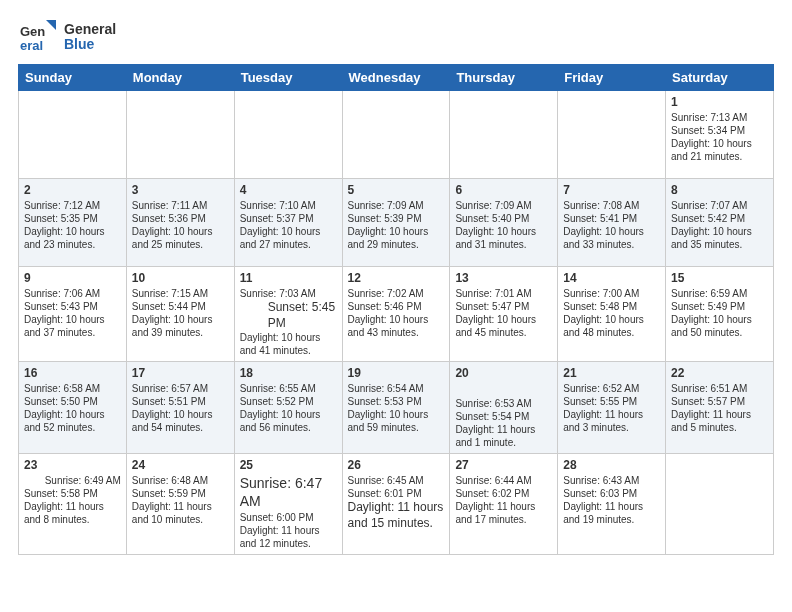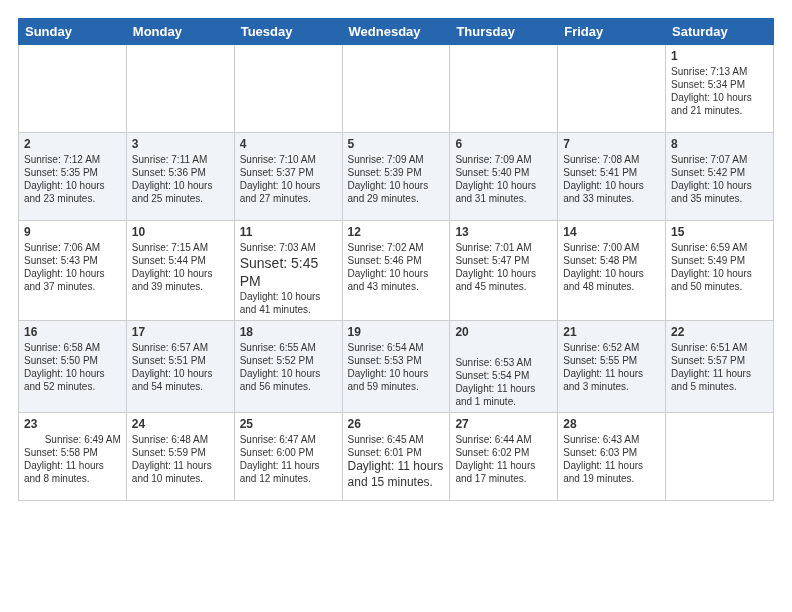--- a/index.html
+++ b/index.html
@@ -72,20 +72,39 @@
       background: #f0f4f8;
     }
     .row-white td {
       background: #fff;
     }
   </style>
 </head>
 <body>
 
 <div class="page">
+  <div class="header">
+    <div class="logo">
+  <div style="display:flex;align-items:center;margin-right:4px;">
+    <svg width="38" height="38" viewBox="0 0 38 38">
+      <text x="2" y="18" font-size="13" font-weight="bold" fill="#333" font-family="Arial">Gen</text>
+      <text x="2" y="32" font-size="13" font-weight="bold" fill="#2566af" font-family="Arial">eral</text>
+      <polygon points="28,2 38,2 38,12" fill="#2566af"></polygon>
+    </svg>
+  </div>
+  <div style="display:flex;flex-direction:column;justify-content:center;">
+    <span style="font-size:14px;font-weight:bold;color:#333;line-height:1.1;">General</span>
+    <span style="font-size:14px;font-weight:bold;color:#2566af;line-height:1.1;">Blue</span>
+  </div>
+</div>
+    <div class="title-block">
+      <div class="cal-title"></div>
+      <div class="cal-subtitle"></div>
+    </div>
+  </div>
 
   <table class="calendar">
     <thead>
       <tr>
       <th>Sunday</th>
           <th>Monday</th>
           <th>Tuesday</th>
           <th>Wednesday</th>
           <th>Thursday</th>
           <th>Friday</th>
@@ -160,21 +179,21 @@
           </td>
           <td>
             <span class="day-num">10</span>
             <div style="font-size: 10px; line-height: 1.3; color: rgb(51, 51, 51);">Sunrise: 7:15 AM</div>
             <div style="font-size: 10px; line-height: 1.3; color: rgb(51, 51, 51);">Sunset: 5:44 PM</div>
             <div style="font-size: 10px; line-height: 1.3; color: rgb(51, 51, 51);">Daylight: 10 hours and 39 minutes.</div>
           </td>
           <td>
             <span class="day-num">11</span>
             <div style="font-size: 10px; line-height: 1.3; color: rgb(51, 51, 51);">Sunrise: 7:03 AM</div>
-            <div style="font-size: 14px; line-height: 1.3; color: rgb(51, 51, 51);">Sunset: 5:45 PM</div>
+            <div style="font-size: 12px; line-height: 1.3; color: rgb(51, 51, 51); margin-left: 28px;">Sunset: 5:45 PM</div>
             <div style="font-size: 10px; line-height: 1.3; color: rgb(51, 51, 51);">Daylight: 10 hours and 41 minutes.</div>
           </td>
           <td>
             <span class="day-num">12</span>
             <div style="font-size: 10px; line-height: 1.3; color: rgb(51, 51, 51);">Sunrise: 7:02 AM</div>
             <div style="font-size: 10px; line-height: 1.3; color: rgb(51, 51, 51);">Sunset: 5:46 PM</div>
             <div style="font-size: 10px; line-height: 1.3; color: rgb(51, 51, 51);">Daylight: 10 hours and 43 minutes.</div>
           </td>
           <td>
             <span class="day-num">13</span>
@@ -247,21 +266,21 @@
             <div style="font-size: 10px; line-height: 1.3; color: rgb(51, 51, 51);">Daylight: 11 hours and 8 minutes.</div>
           </td>
           <td>
             <span class="day-num">24</span>
             <div style="font-size: 10px; line-height: 1.3; color: rgb(51, 51, 51);">Sunrise: 6:48 AM</div>
             <div style="font-size: 10px; line-height: 1.3; color: rgb(51, 51, 51);">Sunset: 5:59 PM</div>
             <div style="font-size: 10px; line-height: 1.3; color: rgb(51, 51, 51);">Daylight: 11 hours and 10 minutes.</div>
           </td>
           <td>
             <span class="day-num">25</span>
-            <div style="font-size: 10px; line-height: 1.3; color: rgb(51, 51, 51);">Sunrise: 6:47 AM</div>
+            <div style="font-size: 14px; line-height: 1.3; color: rgb(51, 51, 51);">Sunrise: 6:47 AM</div>
             <div style="font-size: 10px; line-height: 1.3; color: rgb(51, 51, 51);">Sunset: 6:00 PM</div>
             <div style="font-size: 10px; line-height: 1.3; color: rgb(51, 51, 51);">Daylight: 11 hours and 12 minutes.</div>
           </td>
           <td>
             <span class="day-num">26</span>
             <div style="font-size: 10px; line-height: 1.3; color: rgb(51, 51, 51);">Sunrise: 6:45 AM</div>
             <div style="font-size: 10px; line-height: 1.3; color: rgb(51, 51, 51);">Sunset: 6:01 PM</div>
             <div style="font-size: 12px; line-height: 1.3; color: rgb(51, 51, 51);">Daylight: 11 hours and 15 minutes.</div>
           </td>
           <td>

